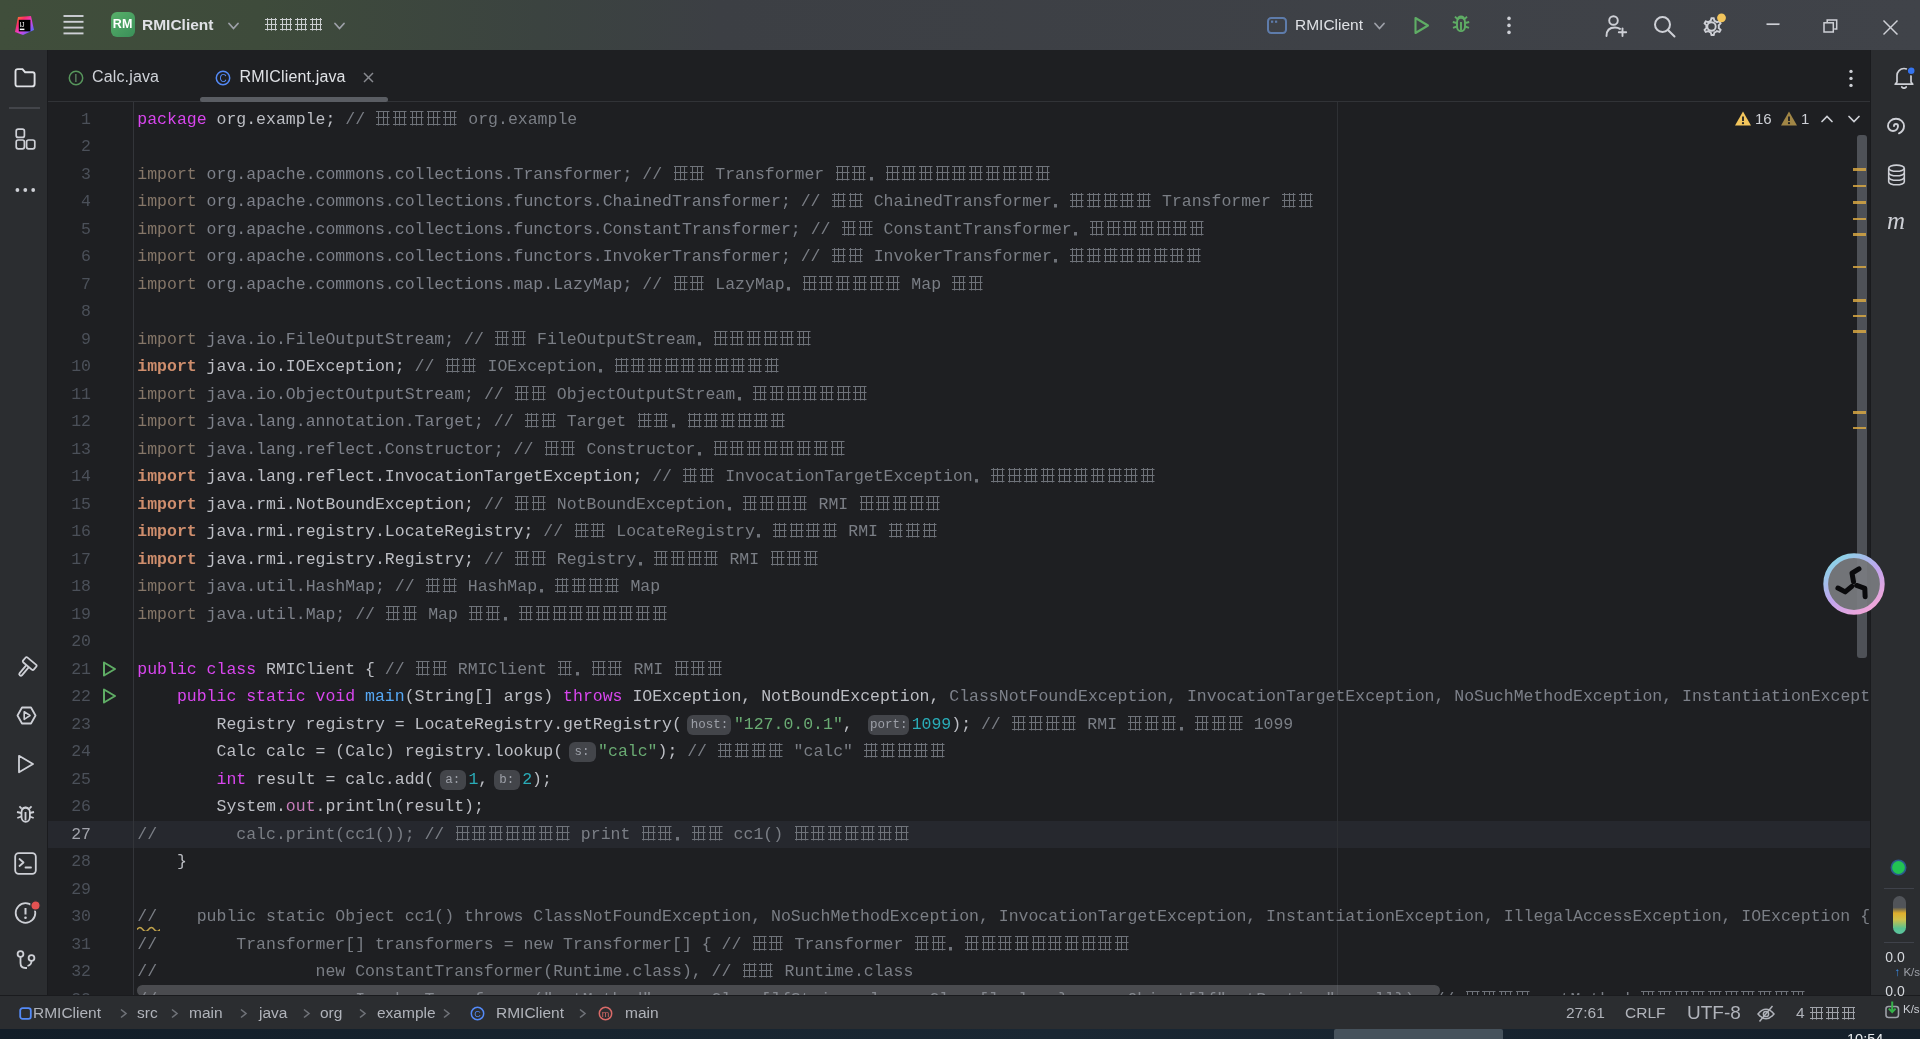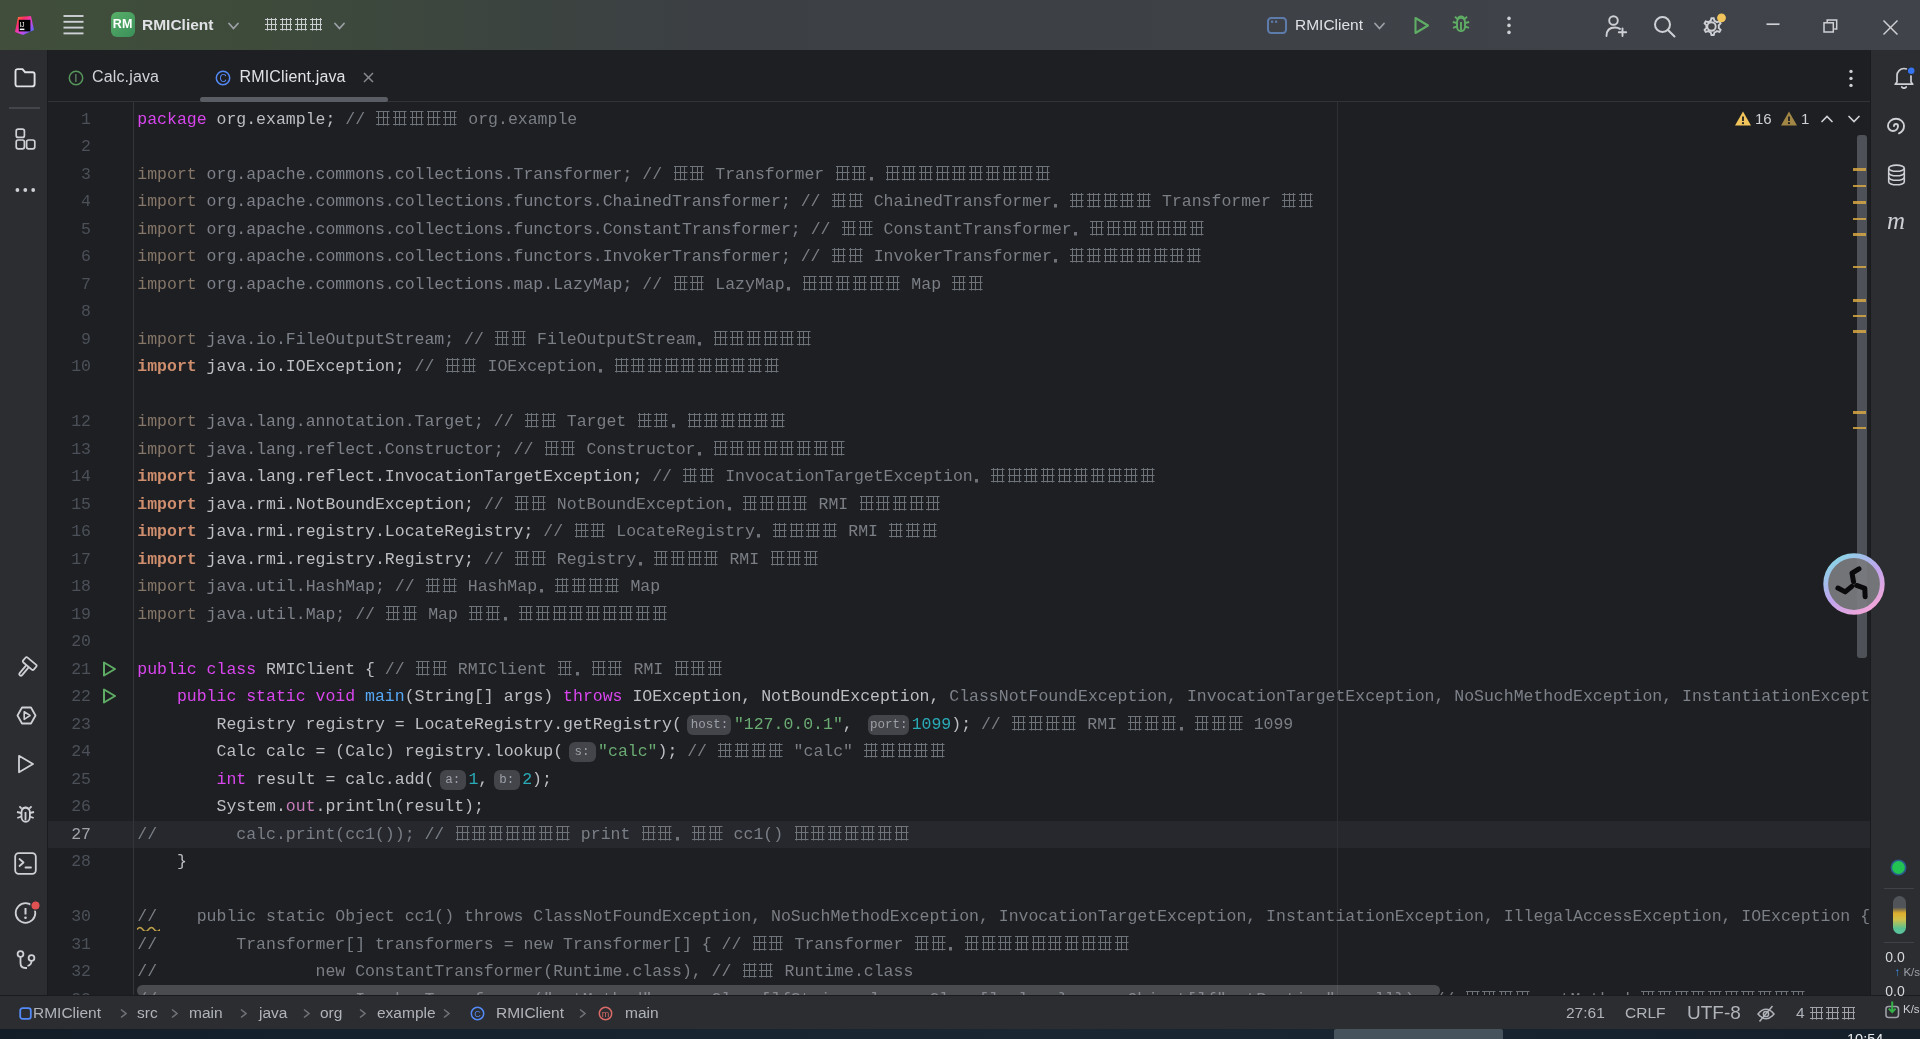--- a/index.html
+++ b/index.html
@@ -265,37 +265,39 @@
 <div class="row" style="top:3.75px"><span class="ln">1</span><span class="code"><span class="kw">package</span><span class="tx"> org.example; </span><span class="cm">// <i class="c"></i><i class="c"></i><i class="c"></i><i class="c"></i><i class="c"></i> org.example</span></span></div>
 <div class="row" style="top:31.25px"><span class="ln">2</span><span class="code"></span></div>
 <div class="row" style="top:58.75px"><span class="ln">3</span><span class="code"><span class="uk">import</span><span class="un"> org.apache.commons.collections.Transformer; </span><span class="cm">// <i class="c"></i><i class="c"></i> Transformer <i class="c"></i><i class="c"></i><i class="cp"></i><i class="c"></i><i class="c"></i><i class="c"></i><i class="c"></i><i class="c"></i><i class="c"></i><i class="c"></i><i class="c"></i><i class="c"></i><i class="c"></i></span></span></div>
 <div class="row" style="top:86.25px"><span class="ln">4</span><span class="code"><span class="uk">import</span><span class="un"> org.apache.commons.collections.functors.ChainedTransformer; </span><span class="cm">// <i class="c"></i><i class="c"></i> ChainedTransformer<i class="cp"></i><i class="c"></i><i class="c"></i><i class="c"></i><i class="c"></i><i class="c"></i> Transformer <i class="c"></i><i class="c"></i></span></span></div>
 <div class="row" style="top:113.75px"><span class="ln">5</span><span class="code"><span class="uk">import</span><span class="un"> org.apache.commons.collections.functors.ConstantTransformer; </span><span class="cm">// <i class="c"></i><i class="c"></i> ConstantTransformer<i class="cp"></i><i class="c"></i><i class="c"></i><i class="c"></i><i class="c"></i><i class="c"></i><i class="c"></i><i class="c"></i></span></span></div>
 <div class="row" style="top:141.25px"><span class="ln">6</span><span class="code"><span class="uk">import</span><span class="un"> org.apache.commons.collections.functors.InvokerTransformer; </span><span class="cm">// <i class="c"></i><i class="c"></i> InvokerTransformer<i class="cp"></i><i class="c"></i><i class="c"></i><i class="c"></i><i class="c"></i><i class="c"></i><i class="c"></i><i class="c"></i><i class="c"></i></span></span></div>
 <div class="row" style="top:168.75px"><span class="ln">7</span><span class="code"><span class="uk">import</span><span class="un"> org.apache.commons.collections.map.LazyMap; </span><span class="cm">// <i class="c"></i><i class="c"></i> LazyMap<i class="cp"></i><i class="c"></i><i class="c"></i><i class="c"></i><i class="c"></i><i class="c"></i><i class="c"></i> Map <i class="c"></i><i class="c"></i></span></span></div>
 <div class="row" style="top:196.25px"><span class="ln">8</span><span class="code"></span></div>
 <div class="row" style="top:223.75px"><span class="ln">9</span><span class="code"><span class="uk">import</span><span class="un"> java.io.FileOutputStream; </span><span class="cm">// <i class="c"></i><i class="c"></i> FileOutputStream<i class="cp"></i><i class="c"></i><i class="c"></i><i class="c"></i><i class="c"></i><i class="c"></i><i class="c"></i></span></span></div>
 <div class="row" style="top:251.25px"><span class="ln">10</span><span class="code"><span class="bkw">import</span><span class="btx"> java.io.IOException; </span><span class="cm">// <i class="c"></i><i class="c"></i> IOException<i class="cp"></i><i class="c"></i><i class="c"></i><i class="c"></i><i class="c"></i><i class="c"></i><i class="c"></i><i class="c"></i><i class="c"></i><i class="c"></i><i class="c"></i></span></span></div>
+<div class="row" style="top:278.75px"><span class="ln">11</span><span class="code"><span class="uk">import</span><span class="un"> java.io.ObjectOutputStream; </span><span class="cm">// <i class="c"></i><i class="c"></i> ObjectOutputStream<i class="cp"></i><i class="c"></i><i class="c"></i><i class="c"></i><i class="c"></i><i class="c"></i><i class="c"></i><i class="c"></i></span></span></div>
 <div class="row" style="top:306.25px"><span class="ln">12</span><span class="code"><span class="uk">import</span><span class="un"> java.lang.annotation.Target; </span><span class="cm">// <i class="c"></i><i class="c"></i> Target <i class="c"></i><i class="c"></i><i class="cp"></i><i class="c"></i><i class="c"></i><i class="c"></i><i class="c"></i><i class="c"></i><i class="c"></i></span></span></div>
 <div class="row" style="top:333.75px"><span class="ln">13</span><span class="code"><span class="uk">import</span><span class="un"> java.lang.reflect.Constructor; </span><span class="cm">// <i class="c"></i><i class="c"></i> Constructor<i class="cp"></i><i class="c"></i><i class="c"></i><i class="c"></i><i class="c"></i><i class="c"></i><i class="c"></i><i class="c"></i><i class="c"></i></span></span></div>
 <div class="row" style="top:361.25px"><span class="ln">14</span><span class="code"><span class="bkw">import</span><span class="btx"> java.lang.reflect.InvocationTargetException; </span><span class="cm">// <i class="c"></i><i class="c"></i> InvocationTargetException<i class="cp"></i><i class="c"></i><i class="c"></i><i class="c"></i><i class="c"></i><i class="c"></i><i class="c"></i><i class="c"></i><i class="c"></i><i class="c"></i><i class="c"></i></span></span></div>
 <div class="row" style="top:388.75px"><span class="ln">15</span><span class="code"><span class="bkw">import</span><span class="btx"> java.rmi.NotBoundException; </span><span class="cm">// <i class="c"></i><i class="c"></i> NotBoundException<i class="cp"></i><i class="c"></i><i class="c"></i><i class="c"></i><i class="c"></i> RMI <i class="c"></i><i class="c"></i><i class="c"></i><i class="c"></i><i class="c"></i></span></span></div>
 <div class="row" style="top:416.25px"><span class="ln">16</span><span class="code"><span class="bkw">import</span><span class="btx"> java.rmi.registry.LocateRegistry; </span><span class="cm">// <i class="c"></i><i class="c"></i> LocateRegistry<i class="cp"></i><i class="c"></i><i class="c"></i><i class="c"></i><i class="c"></i> RMI <i class="c"></i><i class="c"></i><i class="c"></i></span></span></div>
 <div class="row" style="top:443.75px"><span class="ln">17</span><span class="code"><span class="bkw">import</span><span class="btx"> java.rmi.registry.Registry; </span><span class="cm">// <i class="c"></i><i class="c"></i> Registry<i class="cp"></i><i class="c"></i><i class="c"></i><i class="c"></i><i class="c"></i> RMI <i class="c"></i><i class="c"></i><i class="c"></i></span></span></div>
 <div class="row" style="top:471.25px"><span class="ln">18</span><span class="code"><span class="uk">import</span><span class="un"> java.util.HashMap; </span><span class="cm">// <i class="c"></i><i class="c"></i> HashMap<i class="cp"></i><i class="c"></i><i class="c"></i><i class="c"></i><i class="c"></i> Map</span></span></div>
 <div class="row" style="top:498.75px"><span class="ln">19</span><span class="code"><span class="uk">import</span><span class="un"> java.util.Map; </span><span class="cm">// <i class="c"></i><i class="c"></i> Map <i class="c"></i><i class="c"></i><i class="cp"></i><i class="c"></i><i class="c"></i><i class="c"></i><i class="c"></i><i class="c"></i><i class="c"></i><i class="c"></i><i class="c"></i><i class="c"></i></span></span></div>
 <div class="row" style="top:526.25px"><span class="ln">20</span><span class="code"></span></div>
 <div class="row" style="top:553.75px"><span class="ln">21</span><span class="code"><span class="kw">public class </span><span class="tx">RMIClient { </span><span class="cm">// <i class="c"></i><i class="c"></i> RMIClient <i class="c"></i><i class="cp"></i><i class="c"></i><i class="c"></i> RMI <i class="c"></i><i class="c"></i><i class="c"></i></span></span></div>
 <div class="row" style="top:581.25px"><span class="ln">22</span><span class="code"><span class="tx">    </span><span class="kw">public static void </span><span class="md">main</span><span class="tx">(String[] args) </span><span class="kw">throws </span><span class="tx">IOException, NotBoundException, </span><span class="un">ClassNotFoundException, InvocationTargetException, NoSuchMethodException, InstantiationException, IllegalAccessException {</span></span></div>
 <div class="row" style="top:608.75px"><span class="ln">23</span><span class="code"><span class="tx">        Registry registry = LocateRegistry.</span><span class="sm">getRegistry</span><span class="tx">(</span><span class="chip" style="width:44.0px">host:</span><span class="st">"127.0.0.1"</span><span class="tx">, </span><span class="chip" style="width:41.0px">port:</span><span class="nu">1099</span><span class="tx">); </span><span class="cm">// <i class="c"></i><i class="c"></i><i class="c"></i><i class="c"></i> RMI <i class="c"></i><i class="c"></i><i class="c"></i><i class="cp"></i><i class="c"></i><i class="c"></i><i class="c"></i> 1099</span></span></div>
 <div class="row" style="top:636.25px"><span class="ln">24</span><span class="code"><span class="tx">        Calc calc = (Calc) registry.lookup(</span><span class="chip" style="width:27.0px">s:</span><span class="st">"calc"</span><span class="tx">); </span><span class="cm">// <i class="c"></i><i class="c"></i><i class="c"></i><i class="c"></i> "calc" <i class="c"></i><i class="c"></i><i class="c"></i><i class="c"></i><i class="c"></i></span></span></div>
 <div class="row" style="top:663.75px"><span class="ln">25</span><span class="code"><span class="tx">        </span><span class="kw">int</span><span class="tx"> result = calc.add(</span><span class="chip" style="width:26.0px">a:</span><span class="nu">1</span><span class="tx">,</span><span class="chip" style="width:26.0px">b:</span><span class="nu">2</span><span class="tx">);</span></span></div>
 <div class="row" style="top:691.25px"><span class="ln">26</span><span class="code"><span class="tx">        System.</span><span class="fi">out</span><span class="tx">.println(result);</span></span></div>
 <div class="row" style="top:718.75px"><span class="lnc">27</span><span class="code"><span class="cm">//        calc.print(cc1()); // <i class="c"></i><i class="c"></i><i class="c"></i><i class="c"></i><i class="c"></i><i class="c"></i><i class="c"></i> print <i class="c"></i><i class="c"></i><i class="cp"></i><i class="c"></i><i class="c"></i> cc1() <i class="c"></i><i class="c"></i><i class="c"></i><i class="c"></i><i class="c"></i><i class="c"></i><i class="c"></i></span></span></div>
 <div class="row" style="top:746.25px"><span class="ln">28</span><span class="code"><span class="tx">    }</span></span></div>
+<div class="row" style="top:773.75px"><span class="ln">29</span><span class="code"></span></div>
 <div class="row" style="top:801.25px"><span class="ln">30</span><span class="code"><span class="cm">//    public static Object cc1() throws ClassNotFoundException, NoSuchMethodException, InvocationTargetException, InstantiationException, IllegalAccessException, IOException {</span></span></div>
 <div class="row" style="top:828.75px"><span class="ln">31</span><span class="code"><span class="cm">//        Transformer[] transformers = new Transformer[] { // <i class="c"></i><i class="c"></i> Transformer <i class="c"></i><i class="c"></i><i class="cp"></i><i class="c"></i><i class="c"></i><i class="c"></i><i class="c"></i><i class="c"></i><i class="c"></i><i class="c"></i><i class="c"></i><i class="c"></i><i class="c"></i></span></span></div>
 <div class="row" style="top:856.25px"><span class="ln">32</span><span class="code"><span class="cm">//                new ConstantTransformer(Runtime.class), // <i class="c"></i><i class="c"></i> Runtime.class</span></span></div>
 <div class="row" style="top:883.75px"><span class="ln">33</span><span class="code"><span class="cm">//                new InvokerTransformer("getMethod", new Class[]{String.class, Class[].class}, new Object[]{"getRuntime", null}), // <i class="c"></i><i class="c"></i><i class="c"></i><i class="c"></i> getMethod <i class="c"></i><i class="c"></i><i class="c"></i><i class="c"></i><i class="c"></i><i class="c"></i><i class="c"></i><i class="c"></i><i class="c"></i><i class="c"></i></span></span></div>
  <svg class="sv" style="left:89px;top:824px" width="23" height="5" viewBox="0 0 23 5">
         <path d="M0,3.5 q2.875,-4 5.75,0 t5.75,0 t5.75,0 t5.75,0" fill="none" stroke="#bfa14a" stroke-width="1.4"></path>
       </svg>
  <svg class="sv" style="left:53px;top:557.5px" width="17" height="18" viewBox="0 0 17 18">
         <path d="M3,2.5 L14,9 L3,15.5 Z" fill="none" stroke="#5fad65" stroke-width="2" stroke-linejoin="round"></path>
       </svg>

